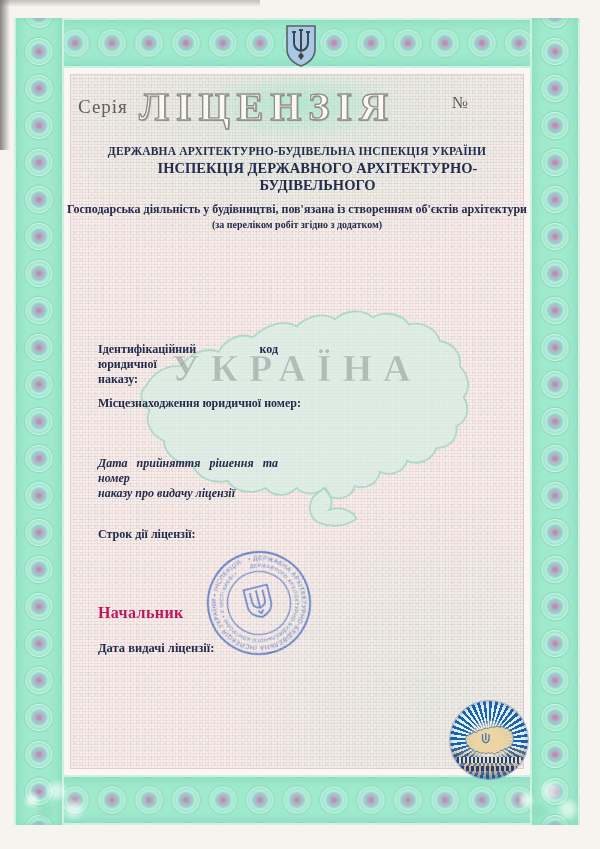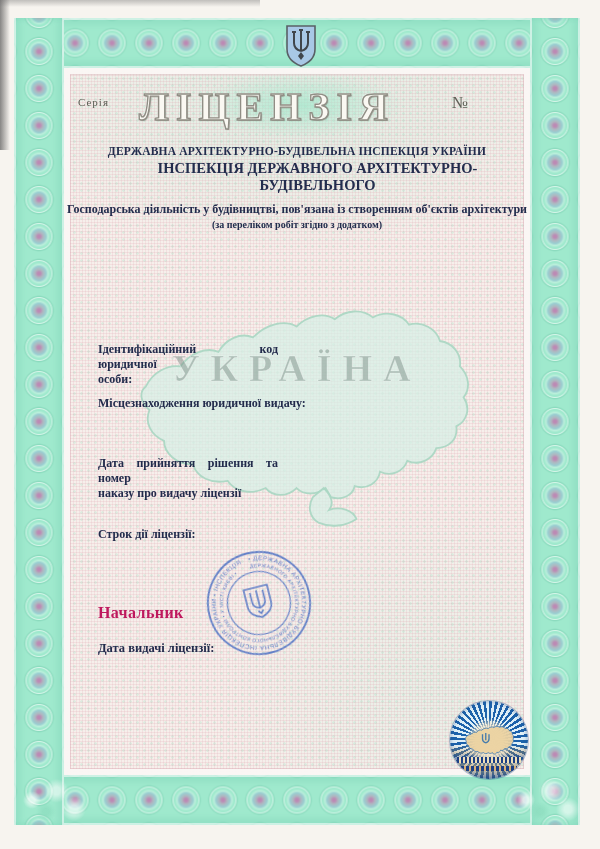--- a/index.html
+++ b/index.html
@@ -48,41 +48,41 @@
       radial-gradient(300px 260px at 78% 88%, rgba(200,238,220,.30), transparent 70%);
     background-size:7px 7px, auto, auto, auto, auto;
     box-shadow: inset 0 0 0 6px rgba(251,248,246,.95), inset 0 0 0 7px rgba(215,165,178,.35);
   }
 
   
   .coat-of-arms { position:absolute; left:284px; top:24px; z-index:5; }
 
   
   .txt { position:absolute; color:#232c4d; }
-  .series-label { left:78px; top:96px; font-size:11px; color:#5f6057; letter-spacing:1px; }
+  .series-label { left:78px; top:96px; font-size:19px; color:#5f6057; letter-spacing:1px; }
   .number-label { left:452px; top:93px; font-size:17px; color:#5f6057; }
   .doc-title { left:64px; top:83px; width:406px; text-align:center;
     font-size:40px; font-weight:bold; letter-spacing:7px; color:#faf8f2;
     -webkit-text-stroke:1.4px #908e85;
     text-shadow:1px 1px 1px rgba(110,110,100,.55), -1px -1px 0 rgba(255,255,255,.6); }
   .title-glow { position:absolute; left:195px; top:72px; width:210px; height:66px;
     background:radial-gradient(ellipse at center, rgba(165,232,205,.75), rgba(165,232,205,0) 70%); }
   .center { width:466px; left:64px; text-align:center; }
   .auth-parent { top:145px; font-size:11.5px; font-weight:bold; letter-spacing:.2px; }
   .auth-line1  { top:160px; font-size:14.5px; font-weight:bold;padding-left:41px; }
   .auth-line2  { top:178px; font-size:14.5px; font-weight:bold; }
   .activity    { top:202px; font-size:12px; font-weight:bold; }
   .activity-note { top:219px; font-size:10px; font-weight:bold; }
 
   
   .field { position:absolute; left:98px; color:#222b4c; font-weight:bold; font-size:12px; line-height:15px; }
   .jline { display:block; width:180px; text-align:justify; text-align-last:justify; }
   .f-edrpou   { top:342px; }
   .f-address  { top:396px; white-space:nowrap; }
-  .f-decision { top:456px; }
+  .f-decision { top:456px;font-style:italic; }
   .f-validity { top:527px; white-space:nowrap; }
   .signer-title { left:98px; top:604px; font-size:16px; font-weight:bold; color:#be185d; letter-spacing:.4px; }
   .issue-date   { left:98px; top:641px; font-size:12.5px; font-weight:bold; color:#222b4c; }
 
   
   .map-watermark { position:absolute; left:116px; top:292px; z-index:0; }
 
   
   .stamp { position:absolute; left:205px; top:549px; width:108px; height:108px;
     transform:rotate(-14deg); opacity:.88; filter:blur(.3px); z-index:4; }
@@ -137,24 +137,24 @@
   <div class="txt doc-title">ЛІЦЕНЗІЯ</div>
   <div class="txt number-label">№</div>
 
   <div class="txt center auth-parent">ДЕРЖАВНА АРХІТЕКТУРНО-БУДІВЕЛЬНА ІНСПЕКЦІЯ УКРАЇНИ</div>
   <div class="txt center auth-line1">ІНСПЕКЦІЯ ДЕРЖАВНОГО АРХІТЕКТУРНО-БУДІВЕЛЬНОГО</div>
   <div class="txt center activity">Господарська діяльність у будівництві, пов'язана із створенням об'єктів архітектури</div>
   <div class="txt center activity-note">(за переліком робіт згідно з додатком)</div>
 
   <div class="field f-edrpou">
     <span class="jline">Ідентифікаційний код юридичної</span>
-    <span>особи:</span>
+    <span>наказу:</span>
   </div>
   <div class="field f-address">
-    <span>Місцезнаходження юридичної видачу:</span>
+    <span>Місцезнаходження юридичної номер:</span>
   </div>
   <div class="field f-decision">
     <span class="jline">Дата прийняття рішення та номер</span>
     <span>наказу про видачу ліцензії</span>
   </div>
   <div class="field f-validity">
     <span>Строк дії ліцензії:</span>
   </div>
 
   <div class="txt signer-title">Начальник</div>

